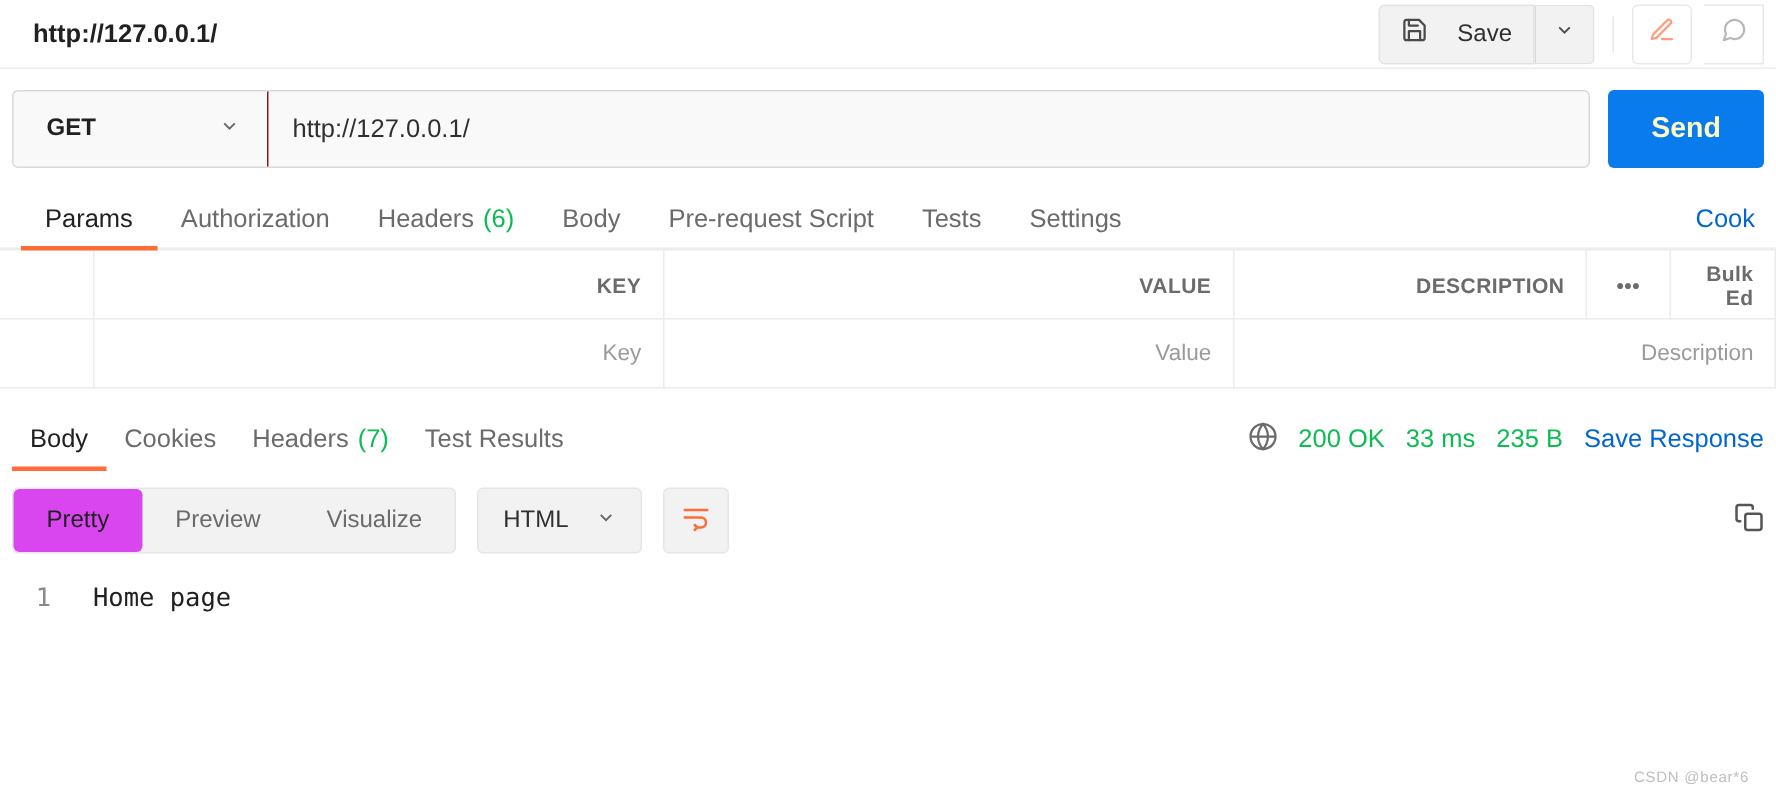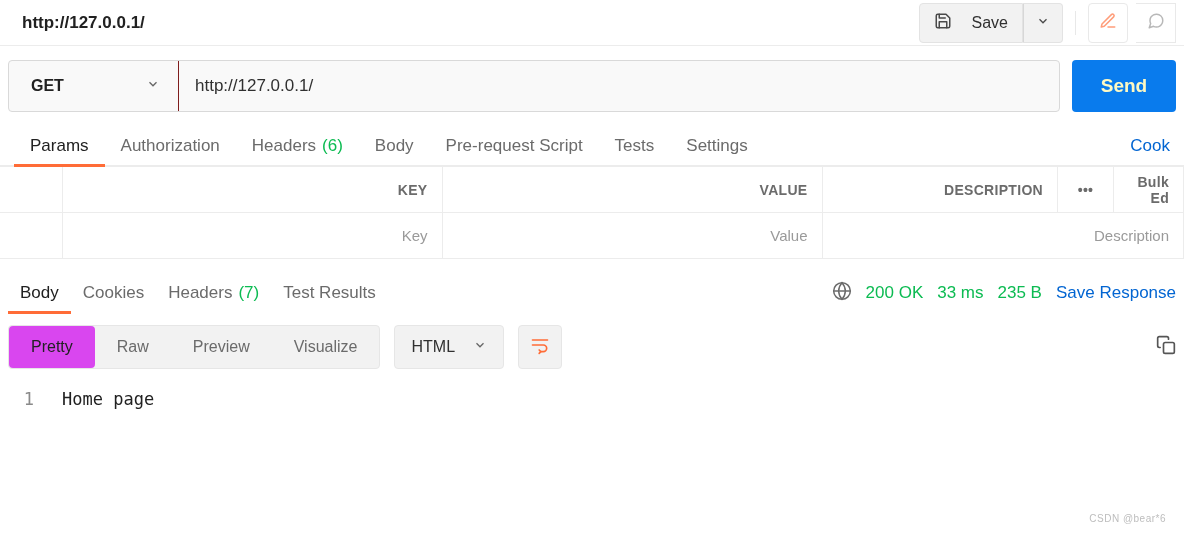--- a/index.html
+++ b/index.html
@@ -164,21 +164,20 @@
     <span class="ok">200 OK</span>
     <span class="ok">33 ms</span>
     <span class="ok">235 B</span>
     <span class="link">Save Response</span>
   </div>
 </div>
 
 <div class="view-row">
   <div class="seg">
     <div class="item active">Pretty</div>
-    <div class="item">Raw</div>
     <div class="item">Preview</div>
     <div class="item">Visualize</div>
   </div>
   <div class="drop">
     <span>HTML</span>
     <span>
       <svg width="14" height="14" viewBox="0 0 24 24" fill="none" stroke="#666" stroke-width="2.2">
           <polyline points="6 9 12 15 18 9"></polyline>
         </svg>
     </span>

